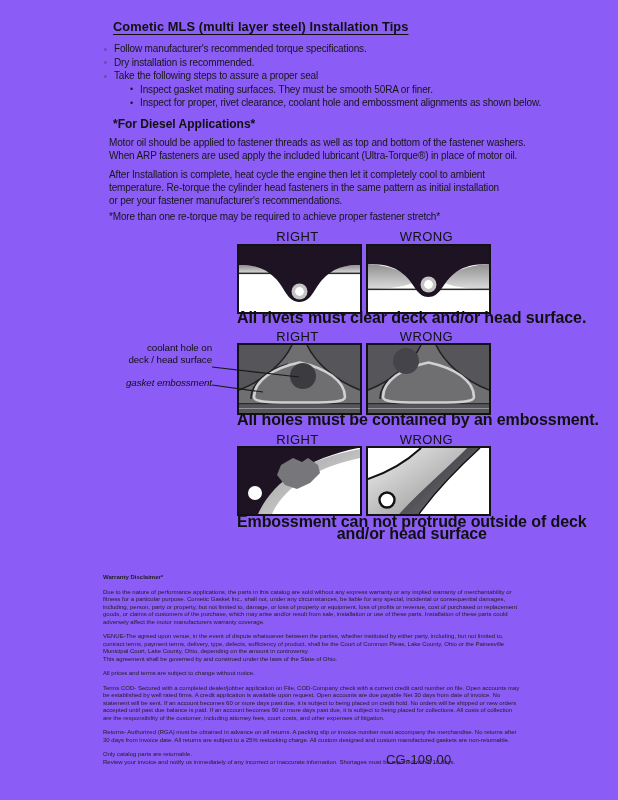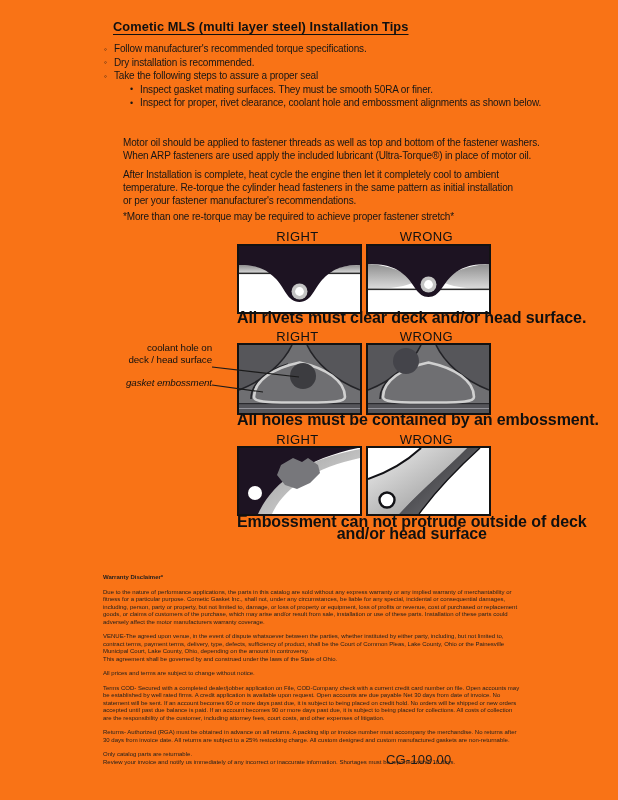--- a/index.html
+++ b/index.html
@@ -1,33 +1,33 @@
 <!DOCTYPE html>
 <html><head>
 <meta charset="utf-8">
 <style>
   html,body { margin:0; padding:0; background:#ffffff; }
   .page {
-    position:relative; width:618px; height:800px; background:#f97316;
+    position:relative; width:618px; height:800px; background:#8b5cf6;
     font-family:"Liberation Sans", sans-serif; color:#161616; overflow:hidden;
   }
   .title {
     position:absolute; left:113px; top:19px; margin:0;
     font-size:12.8px; font-weight:700; color:#101010;
     text-decoration:underline; text-decoration-thickness:1.4px; text-underline-offset:2.5px;
     letter-spacing:0.1px;
   }
   .tips { position:absolute; left:104px; top:42px; font-size:10px; line-height:13px; letter-spacing:-0.15px; }
   .tip  { white-space:nowrap; }
   .tip .mk  { display:inline-block; width:10px; font-size:8.5px; vertical-align:0.5px; }
   .tip.sub  { padding-left:26px; }
   .tip.sub .mk { width:10px; font-size:9px; }
 
   .diesel-h { position:absolute; left:113px; top:117px; margin:0; font-size:12px; font-weight:700; color:#101010; }
-  .dpara { position:absolute; left:123px; width:470px; margin:0; font-size:10px; line-height:13px; letter-spacing:-0.15px; white-space:pre-line; }
+  .dpara { position:absolute; left:109px; width:470px; margin:0; font-size:10px; line-height:13px; letter-spacing:-0.15px; white-space:pre-line; }
   .dp0 { top:136px; }
   .dp1 { top:168px; }
   .dp2 { top:210px; }
 
   .dg-label { position:absolute; width:121px; text-align:center; font-size:13px; letter-spacing:0.4px; color:#111; }
   .dbox { position:absolute; width:121px; border:2px solid #121212; background:#fff; }
   .dbox svg { display:block; width:121px; }
   .h66 { height:66px; } .h68 { height:68px; }
   .cap { position:absolute; left:237px; margin:0; font-size:16px; font-weight:700; color:#101010; letter-spacing:-0.1px; line-height:11.5px; }
 
@@ -48,20 +48,21 @@
   <h1 class="title">Cometic MLS (multi layer steel) Installation Tips</h1>
 
   <div class="tips">
     <div class="tip"><span class="mk">◦</span><span>Follow manufacturer's recommended torque specifications.</span></div>
     <div class="tip"><span class="mk">◦</span><span>Dry installation is recommended.</span></div>
     <div class="tip"><span class="mk">◦</span><span>Take the following steps to assure a proper seal</span></div>
     <div class="tip sub"><span class="mk">•</span><span>Inspect gasket mating surfaces.  They must be smooth 50RA or finer.</span></div>
     <div class="tip sub"><span class="mk">•</span><span>Inspect for proper, rivet clearance, coolant hole and embossment alignments as shown below.</span></div>
   </div>
 
+  <h2 class="diesel-h">*For Diesel Applications*</h2>
   <p class="dpara dp0">Motor oil should be applied to fastener threads as well as top and bottom of the fastener washers.
 When ARP fasteners are used apply the included lubricant (Ultra-Torque®) in place of motor oil.</p>
   <p class="dpara dp1">After Installation is complete, heat cycle the engine then let it completely cool to ambient
 temperature. Re-torque the cylinder head fasteners in the same pattern as initial installation
 or per your fastener manufacturer's recommendations.</p>
   <p class="dpara dp2">*More than one re-torque may be required to achieve proper fastener stretch*</p>
 
   <div class="dg-label" style="left:237px; top:229px;">RIGHT</div>
   <div class="dg-label" style="left:366px; top:229px;">WRONG</div>
 

